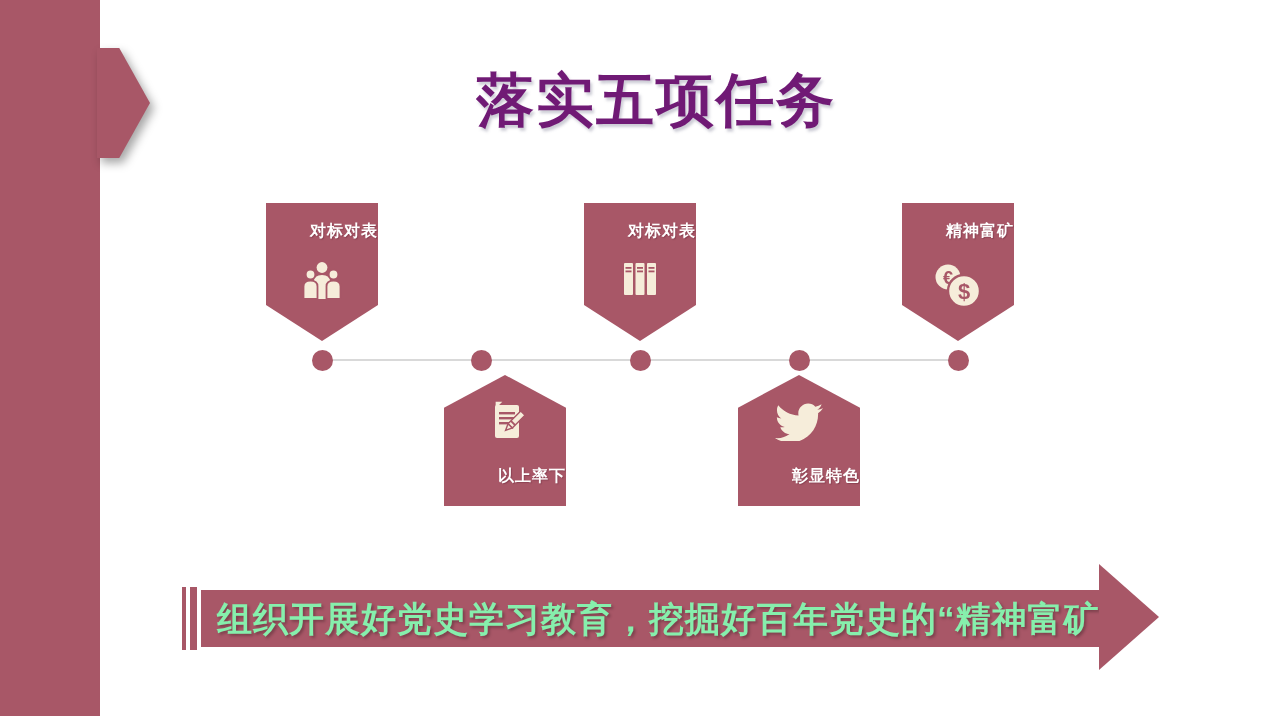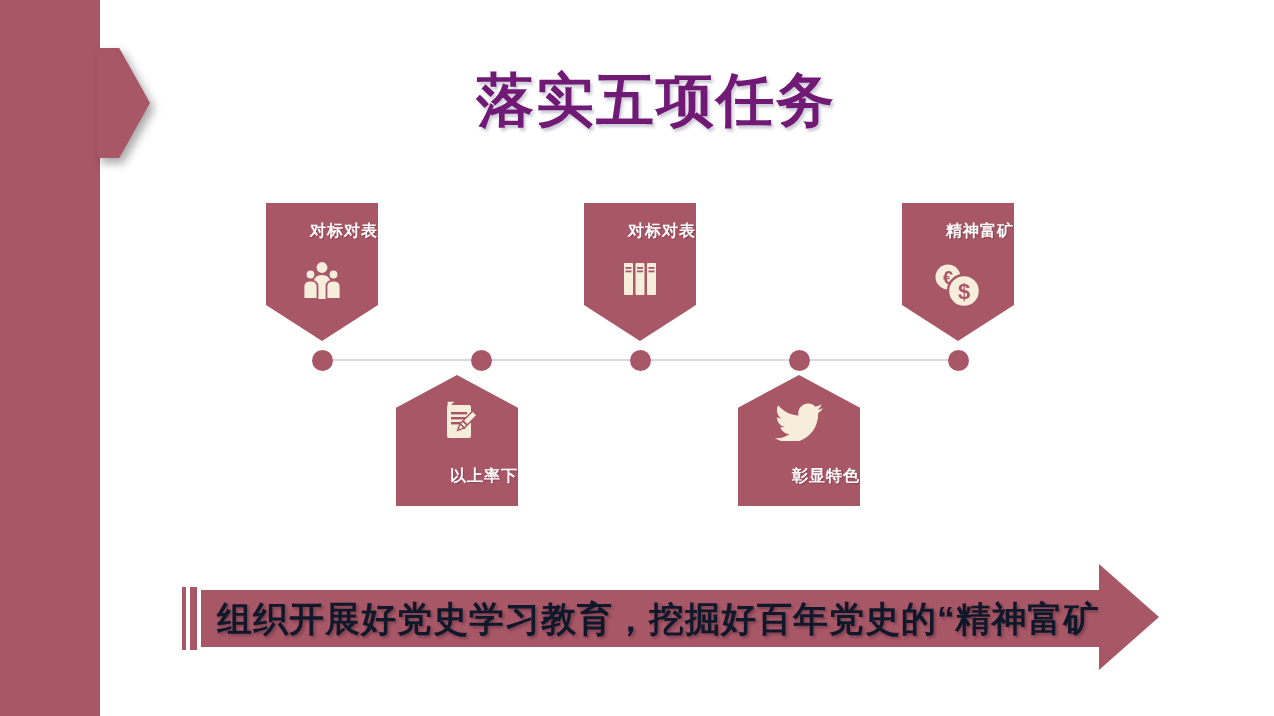--- a/index.html
+++ b/index.html
@@ -47,21 +47,21 @@
   .task-icon .fg{fill:currentColor;}
   .task-icon .fgs{fill:currentColor;stroke:var(--accent);}
   .task-icon .bg{fill:var(--accent);}
   .coin-sym{font-family:"Liberation Sans","DejaVu Sans",sans-serif;font-weight:bold;fill:var(--accent);}
 
   
   .banner-stripe{position:absolute;top:587px;height:63px;background:var(--accent);}
   .stripe-1{left:182px;width:4px;}
   .stripe-2{left:190px;width:7px;}
   .banner-bar{position:absolute;left:201px;top:590px;width:899px;height:57px;background:var(--accent);}
-  .banner-text{display:block;padding-left:16px;font-size:35px;font-weight:bold;color:#0f172a;
+  .banner-text{display:block;padding-left:16px;font-size:35px;font-weight:bold;color:#86efac;
     line-height:57px;white-space:nowrap;letter-spacing:1px;text-shadow:2px 2px 3px rgba(0,0,0,0.28);}
   .banner-arrowhead{position:absolute;left:1099px;top:564px;width:0;height:0;
     border-top:53px solid transparent;border-bottom:53px solid transparent;
     border-left:60px solid var(--accent);}
 </style>
 </head>
 <body>
 
 <div class="slide">
 
@@ -86,21 +86,21 @@
         <circle class="fg" cx="22" cy="6.5" r="5.4"></circle>
         <path class="fg" d="M14 38 V20.5 q0-6.5 8-6.5 t8 6.5 V38 z"></path>
         <circle class="fgs" stroke-width="1.8" cx="10.5" cy="13.5" r="4.8"></circle>
         <path class="fgs" stroke-width="1.8" d="M3.5 38 V25.5 q0-5.8 7-5.8 t7 5.8 V38 z"></path>
         <circle class="fgs" stroke-width="1.8" cx="33.5" cy="13.5" r="4.8"></circle>
         <path class="fgs" stroke-width="1.8" d="M26.5 38 V25.5 q0-5.8 7-5.8 t7 5.8 V38 z"></path>
       </svg>
     </div>
   </div>
 
-  <div class="task pent-up" style="left:396px">
+  <div class="task pent-up" style="left:444px">
     <div class="task-icon">
       <svg width="46" height="46" viewBox="0 0 46 46">
         <path class="fgs" stroke-width="1.3" d="M22 2 L13 2 L13 11 Z"></path>
         <rect class="fg" x="13" y="6" width="24" height="33" rx="2"></rect>
         <rect class="bg" x="17" y="13" width="16" height="2.4"></rect>
         <rect class="bg" x="17" y="18" width="16" height="2.4"></rect>
         <rect class="bg" x="17" y="23" width="10" height="2.4"></rect>
         <g transform="rotate(45 31 24)">
           <rect class="fgs" stroke-width="1.4" x="28" y="10" width="6" height="18"></rect>
           <rect class="bg" x="28" y="23" width="6" height="2"></rect>

